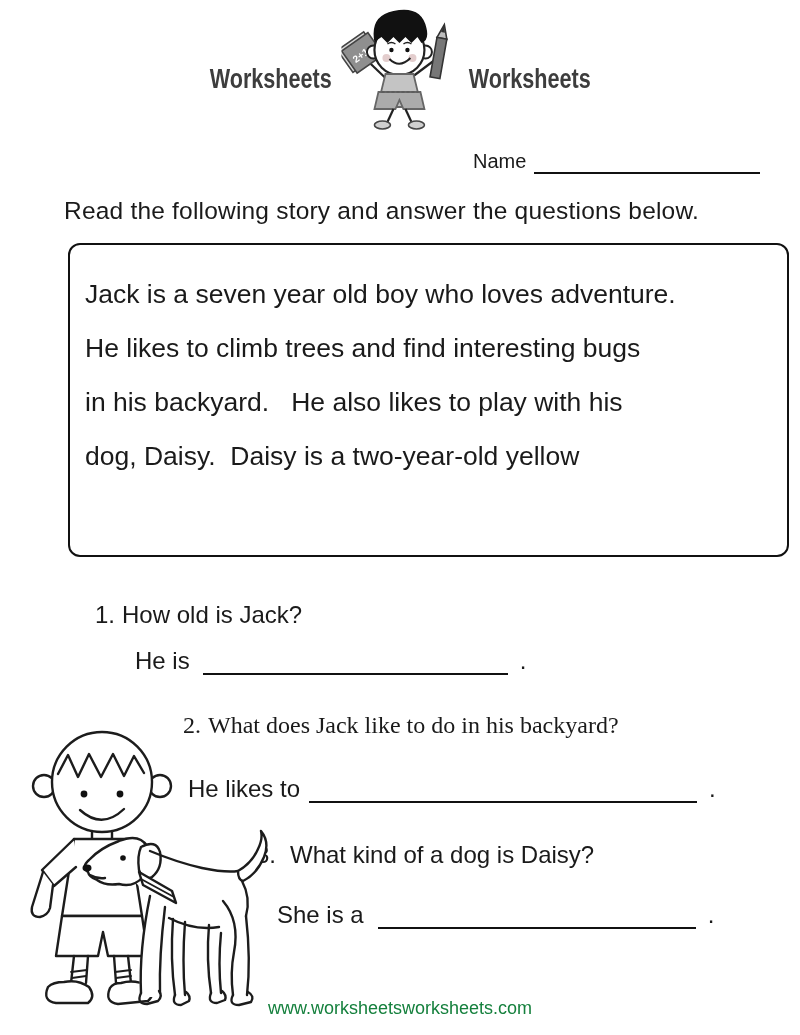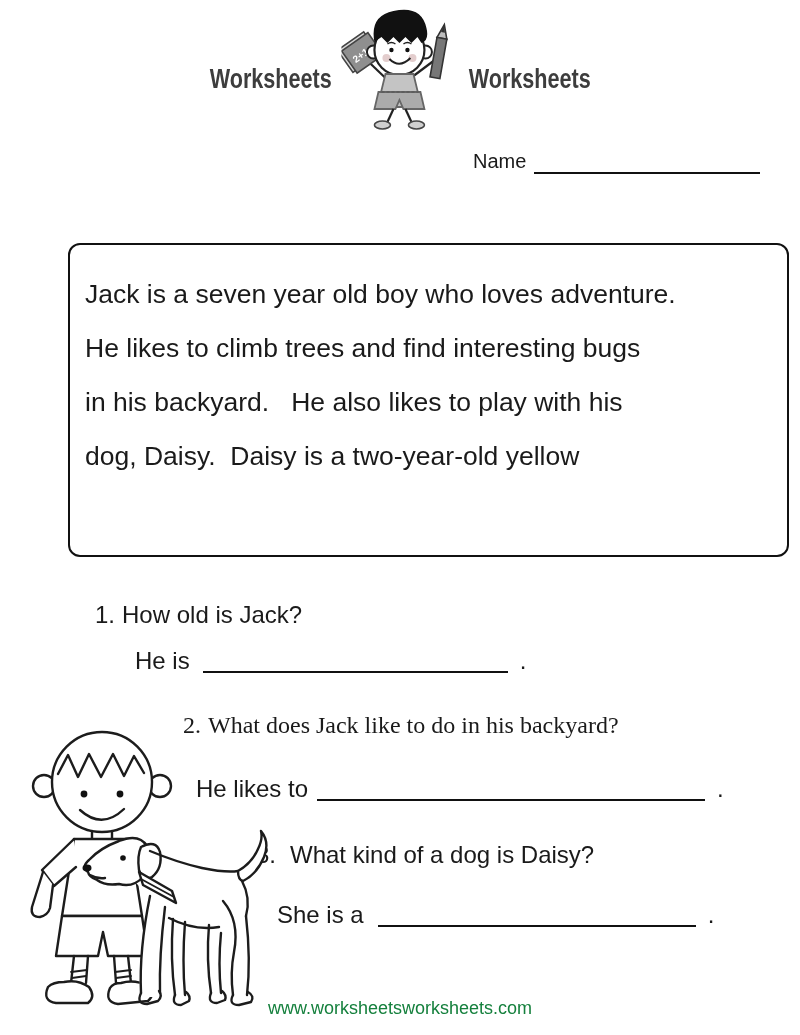--- a/index.html
+++ b/index.html
@@ -29,21 +29,21 @@
   .story-box {
     position:absolute; left:68px; top:243px; width:721px; height:314px;
     border:2.5px solid #111; border-radius:12px;
     padding:22px 14px 0 15px;
   }
   .story-line { font-size:26.5px; line-height:54px; white-space:pre; }
   
   .q-text { position:absolute; font-size:24px; white-space:nowrap; }
   .q-num { margin-right:7px; }
   .q3 .q-num { margin-right:14px; }
-  .answer-row { position:absolute; font-size:24px; display:flex; align-items:flex-start; white-space:nowrap; }
+  .answer-row { position:absolute; font-size:24px; display:flex; align-items:flex-end; white-space:nowrap; }
   .answer-blank { display:inline-block; height:26px; border-bottom:2px solid #111; }
   .answer-period { margin-left:12px; }
   
   .footer-url { position:absolute; left:0; right:0; top:998px; text-align:center; font-size:18px; color:#15803d; }
   
   .bottom-illustration { position:absolute; left:26px; top:720px; }
 </style>
 </head>
 <body>
 
@@ -94,41 +94,42 @@
       <ellipse cx="75" cy="117" rx="8" ry="4" fill="#cfcfcf" stroke="#444" stroke-width="1.6"></ellipse>
     </svg>
     <span class="brand-word">Worksheets</span>
   </div>
 
   <div class="name-row">
     <span>Name</span>
     <span class="name-blank"></span>
   </div>
 
+  <div class="instruction">Read the following story and answer the questions below.</div>
 
   <div class="story-box">
     <div class="story-line">Jack is a seven year old boy who loves adventure.</div>
     <div class="story-line">He likes to climb trees and find interesting bugs</div>
     <div class="story-line">in his backyard.   He also likes to play with his</div>
     <div class="story-line">dog, Daisy.  Daisy is a two-year-old yellow</div>
   </div>
 
   <div class="q-text" style="left:95px; top:601px;">
     <span class="q-num">1.</span><span>How old is Jack?</span>
   </div>
   <div class="answer-row" style="left:135px; top:647px;">
     <span>He is</span>
     <span class="answer-blank" style="width:305px; margin-left:13px;"></span>
     <span class="answer-period">.</span>
   </div>
 
   <div class="q-text" style="left:183px; top:712px;font-family:Liberation Serif, serif;">
     <span class="q-num">2.</span><span>What does Jack like to do in his backyard?</span>
   </div>
-  <div class="answer-row" style="left:196px; top:775px;">
+  <div class="answer-row" style="left:188px; top:775px;">
     <span>He likes to</span>
     <span class="answer-blank" style="width:388px; margin-left:9px;"></span>
     <span class="answer-period">.</span>
   </div>
 
   <div class="q-text q3" style="left:256px; top:841px;">
     <span class="q-num">3.</span><span>What kind of a dog is Daisy?</span>
   </div>
   <div class="answer-row" style="left:277px; top:901px;">
     <span>She is a</span>

